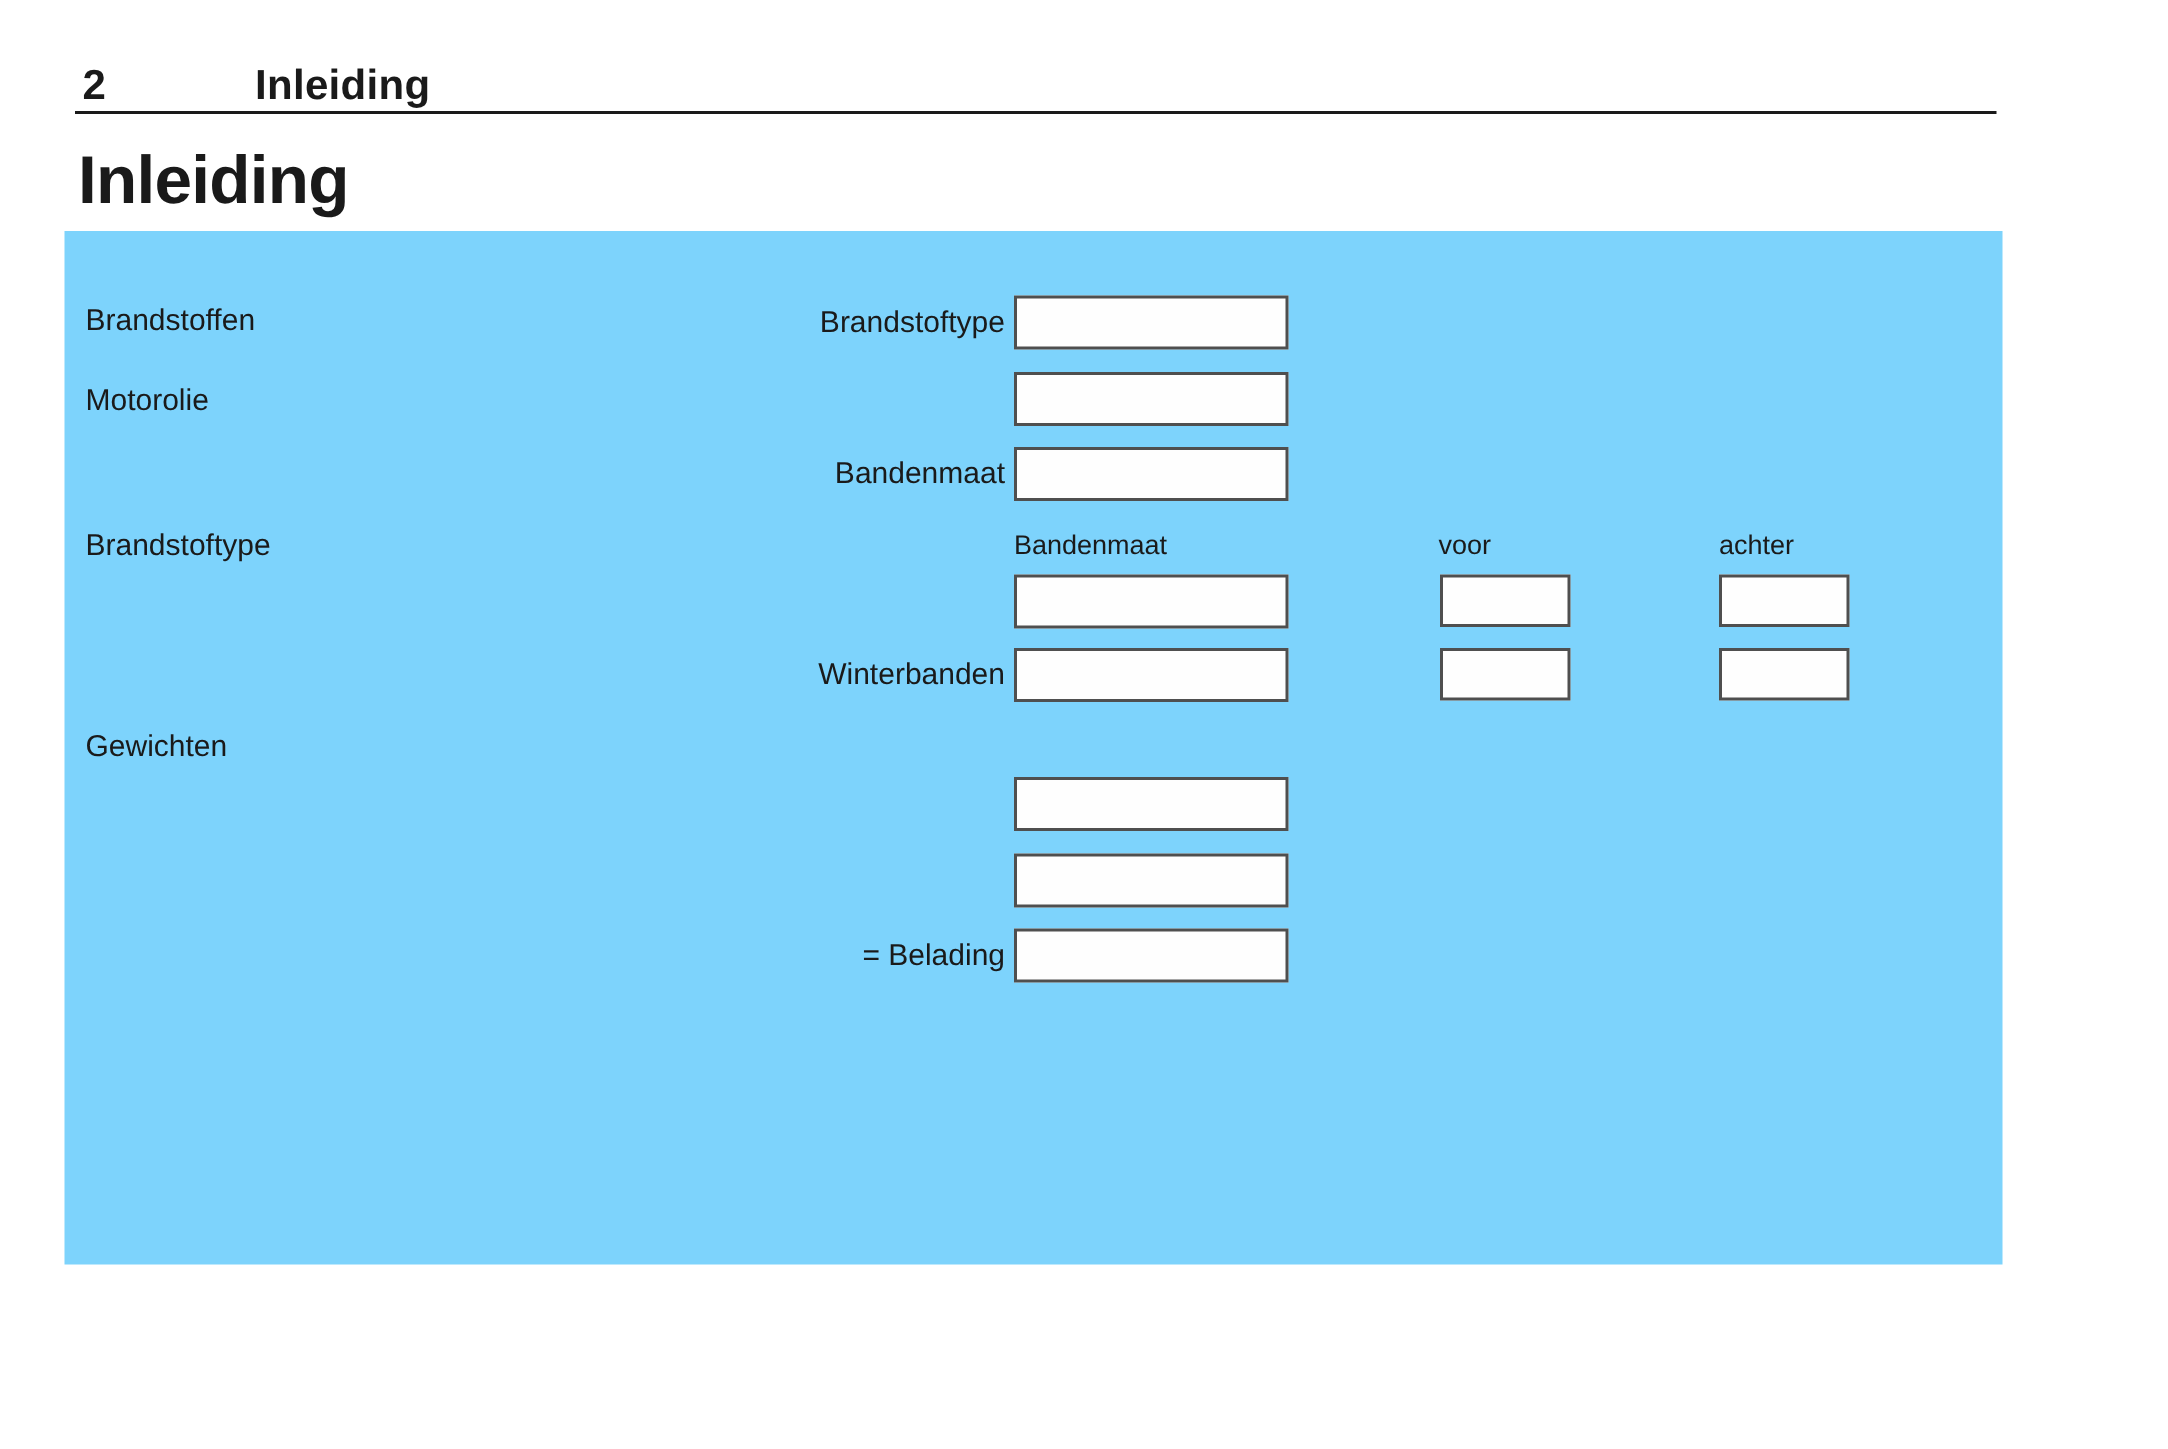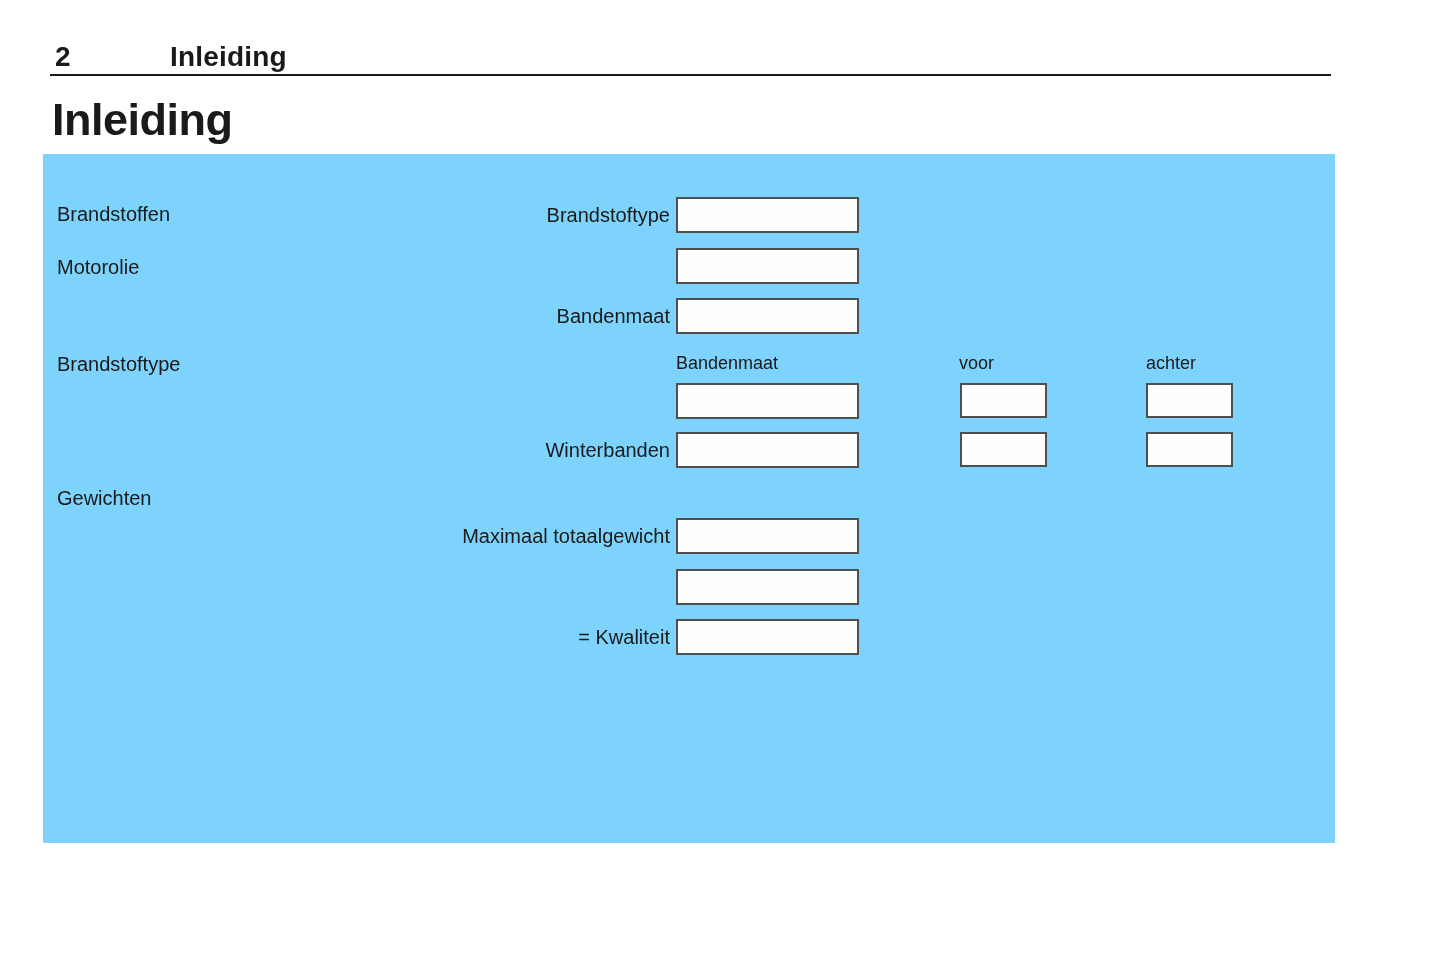--- a/index.html
+++ b/index.html
@@ -99,22 +99,21 @@
 
     <input class="fbox" style="left: 633px; top: 229px;" type="text" value="">
     <input class="fbox small" style="left: 917px; top: 229px;" type="text" value="">
     <input class="fbox small" style="left: 1103px; top: 229px;" type="text" value="">
 
     <span class="field-label" style="top:285px">Winterbanden</span>
     <input class="fbox" style="left: 633px; top: 278px;" type="text" value="">
     <input class="fbox small" style="left: 917px; top: 278px;" type="text" value="">
     <input class="fbox small" style="left: 1103px; top: 278px;" type="text" value="">
 
-    <span class="field-label" style="top:371px">Maximaal totaalgewicht</span>
     <input class="fbox" style="left: 633px; top: 364px;" type="text" value="">
 
     <input class="fbox" style="left: 633px; top: 415px;" type="text" value="">
 
-    <span class="field-label" style="top:472px">= Kwaliteit</span>
+    <span class="field-label" style="top:472px">= Belading</span>
     <input class="fbox" style="left: 633px; top: 465px;" type="text" value="">
 
   </div>
 </div>
 
 </body></html>

